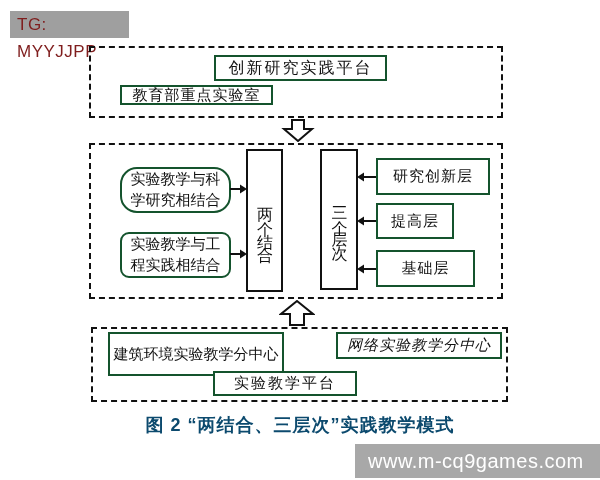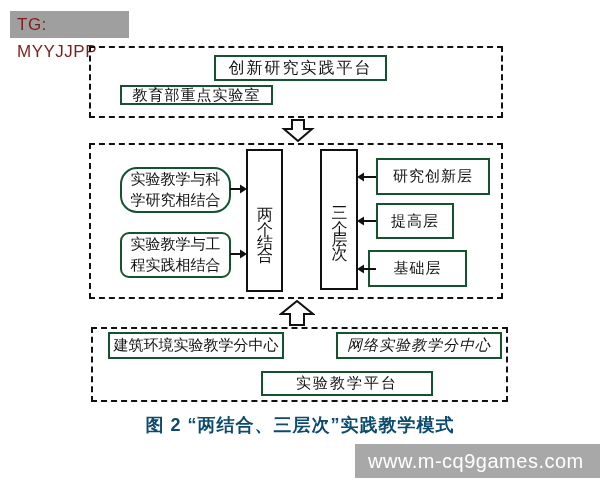--- a/index.html
+++ b/index.html
@@ -40,25 +40,25 @@
   }
   .hub span {
     writing-mode:vertical-rl; font-size:16px; letter-spacing:13px;
     text-indent:0; margin-top:0;
   }
   #hub-two   { left:246px; top:149px; width:37px; height:143px; }
   #hub-three { left:320px; top:149px; width:38px; height:141px; }
 
   #box-level-1 { left:376px; top:158px; width:114px; height:37px; letter-spacing:1px; }
   #box-level-2 { left:376px; top:203px; width:78px; height:36px; letter-spacing:1px; }
-  #box-level-3 { left:368px; top:250px; width:99px; height:37px; letter-spacing:1px;text-align:right; }
+  #box-level-3 { left:376px; top:250px; width:99px; height:37px; letter-spacing:1px;text-align:right; }
 
-  #box-arch-center    { left:108px; top:332px; width:176px; height:27px; }
+  #box-arch-center    { left:108px; top:332px; width:176px; height:44px; }
   #box-net-center     { left:336px; top:332px; width:166px; height:27px; letter-spacing:1px;font-style:italic; }
-  #box-teach-platform { left:213px; top:371px; width:172px; height:25px; letter-spacing:2px;margin-left:48px; }
+  #box-teach-platform { left:213px; top:371px; width:144px; height:25px; letter-spacing:2px; }
 
   .conn { position:absolute; }
   #conn-r1 { left:230px; top:184px; }
   #conn-r2 { left:230px; top:249px; }
   #conn-l1 { left:357px; top:172px; }
   #conn-l2 { left:357px; top:216px; }
   #conn-l3 { left:357px; top:264px; }
   #arrow-down { left:281px; top:119px; position:absolute; }
   #arrow-up   { left:279px; top:300px; position:absolute; }
 

